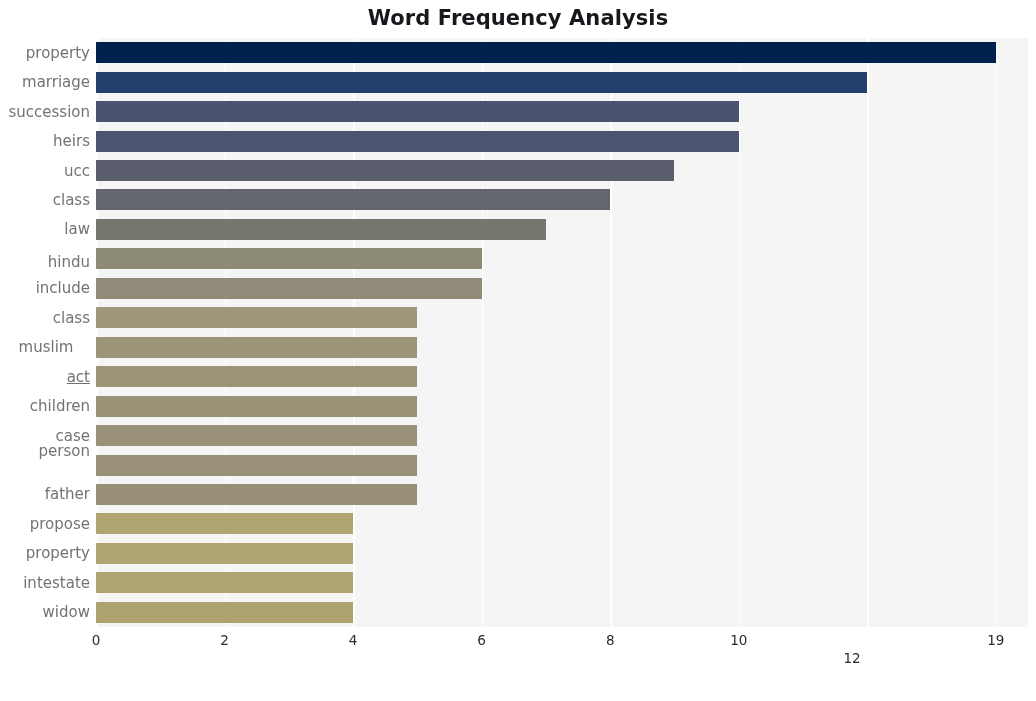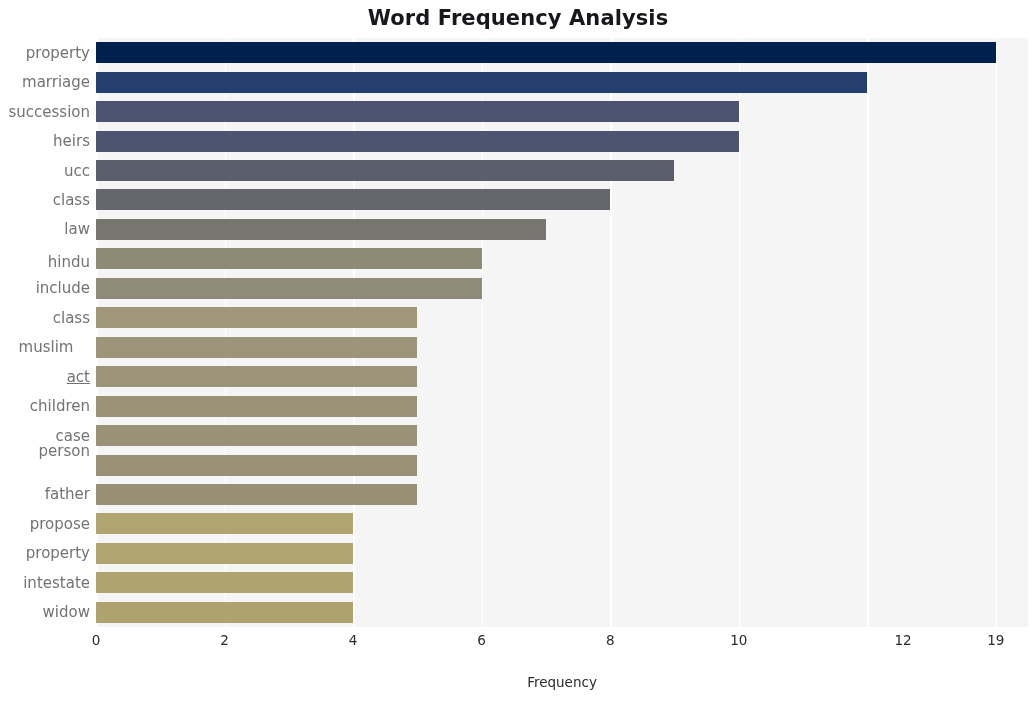--- a/index.html
+++ b/index.html
@@ -161,19 +161,18 @@
       <div class="ytick" style="top: 535.825px;">intestate</div>
       <div class="ytick" style="top: 565.275px;">widow</div>
     </div>
   <div id="xtick-layer">
       <div class="xtick" style="left: 0px;">0</div>
       <div class="xtick" style="left: 128.552px;">2</div>
       <div class="xtick" style="left: 257.103px;">4</div>
       <div class="xtick" style="left: 385.655px;">6</div>
       <div class="xtick" style="left: 514.207px;">8</div>
       <div class="xtick" style="left: 642.759px;">10</div>
-      <div class="xtick" style="left: 807px;">12</div>
+      <div class="xtick" style="left: 756px; margin-top: 18px;">12</div>
       <div class="xtick" style="left: 899.862px;">19</div>
     </div>
 
-  <div id="xaxis-label">Frequency</div>
 
 </div>
 
 </body></html>

